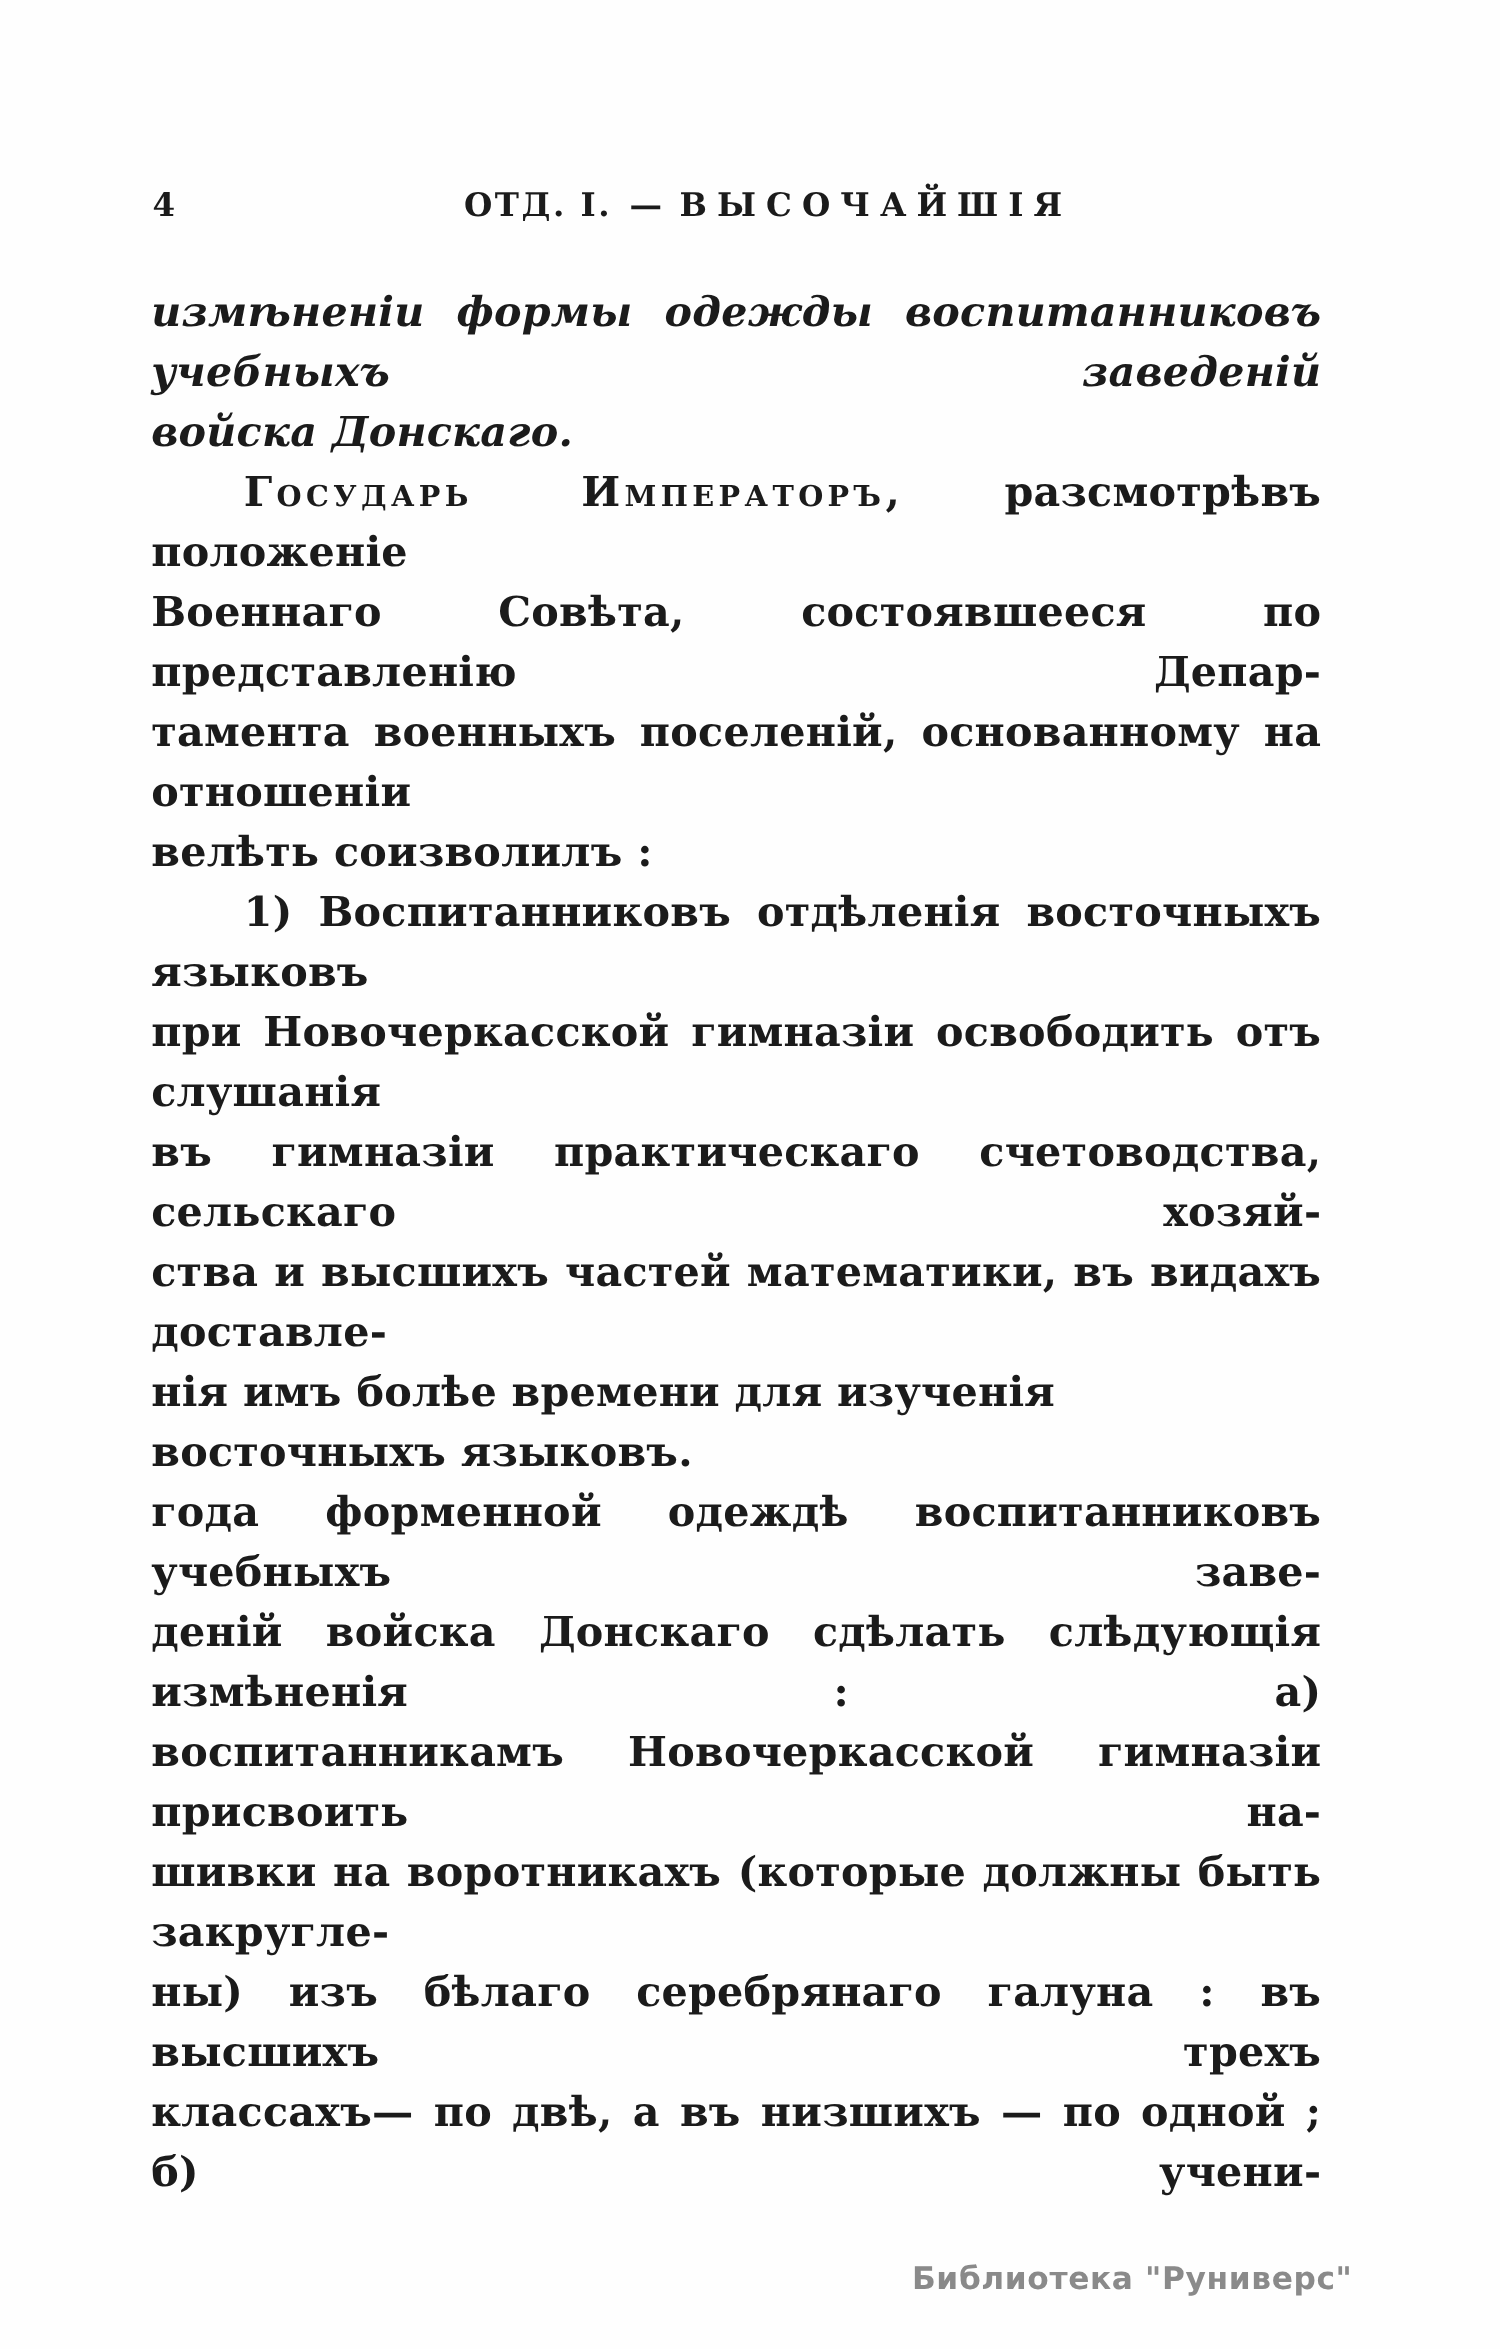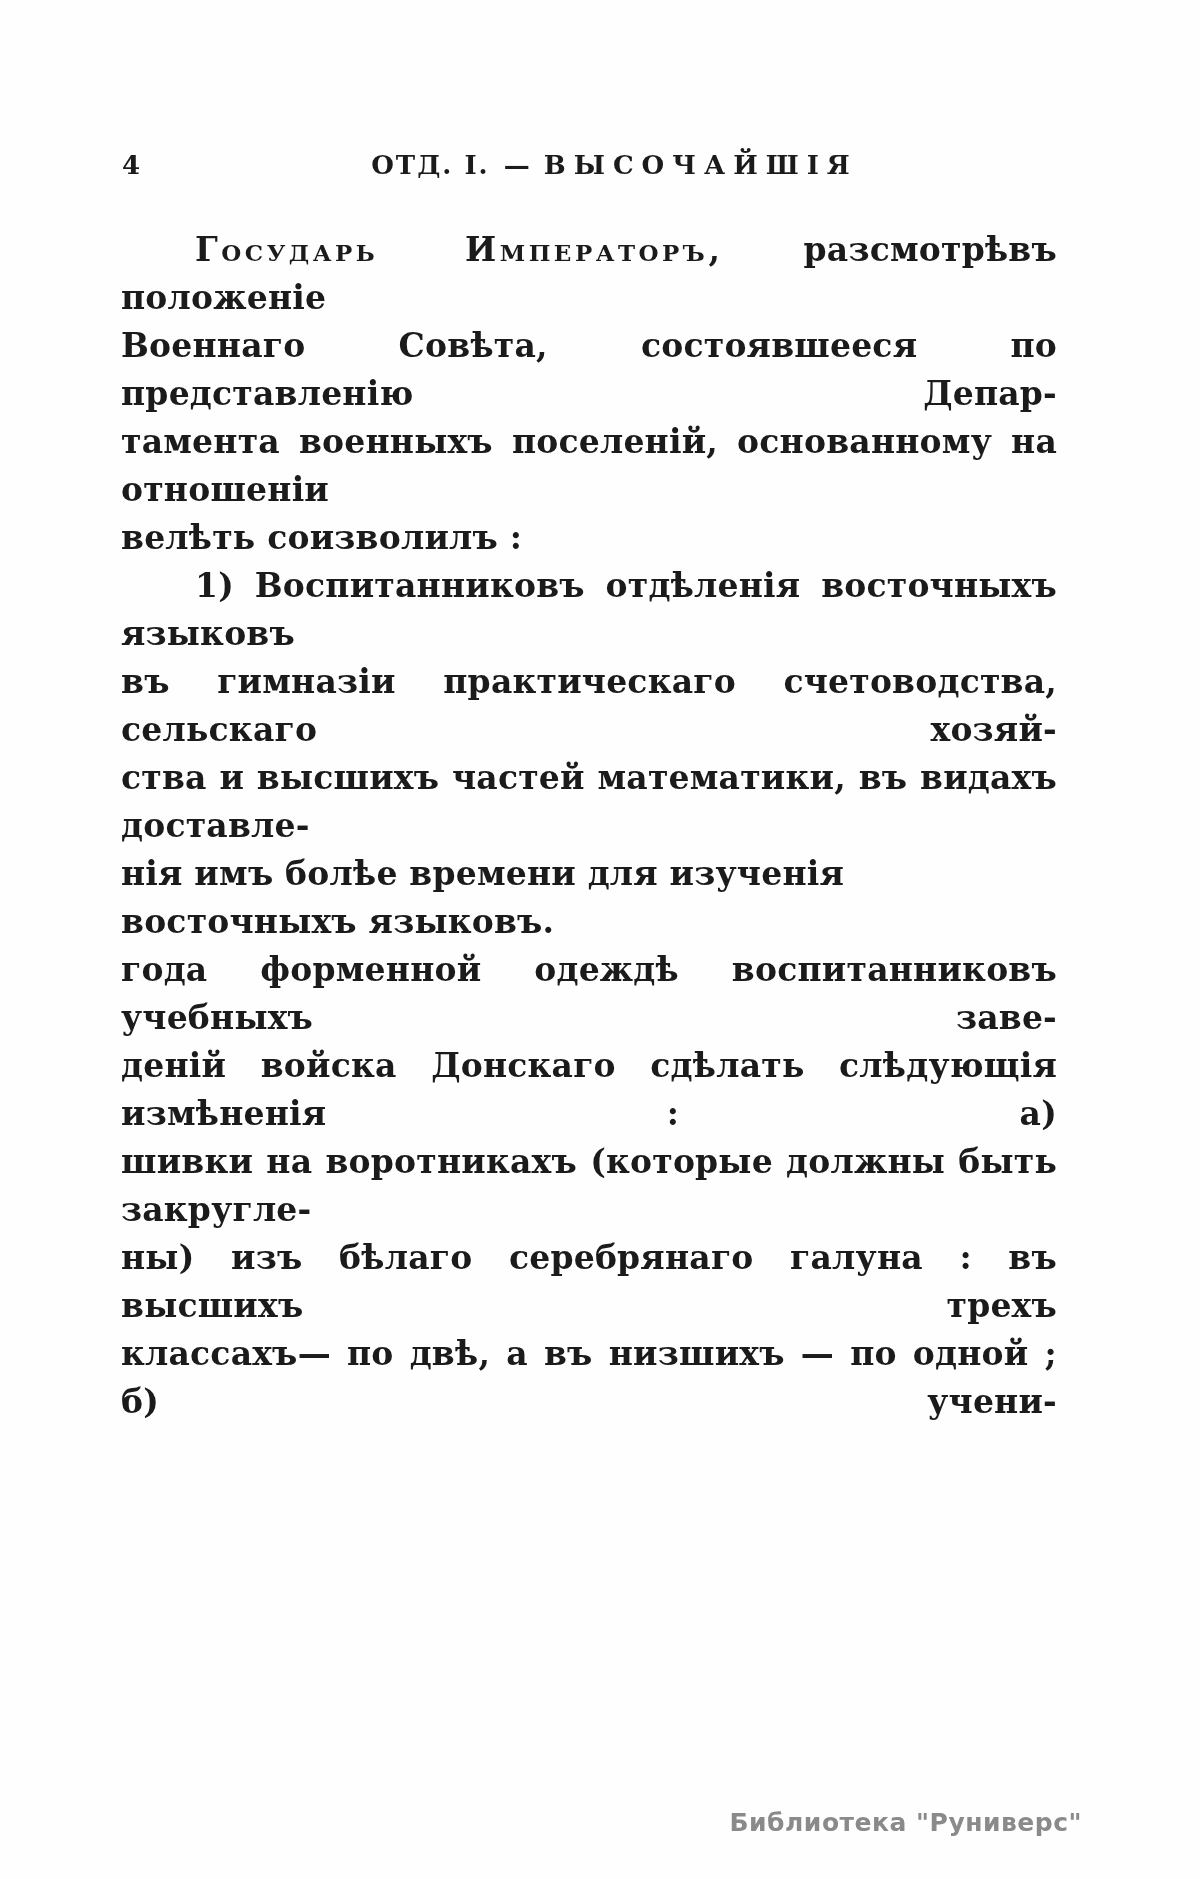--- a/index.html
+++ b/index.html
@@ -57,38 +57,44 @@
 
   <div class="running-head">
     <span class="page-num">4</span>
     <span class="head-center">
       <span class="head-section">ОТД. I.</span><span class="head-sep">—</span><span class="head-word">ВЫСОЧАЙШІЯ</span>
     </span>
   </div>
 
   <div class="text-block">
 
+    <div class="para it">
+      <div class="line jl">измѣненіи формы одежды воспитанниковъ учебныхъ заведеній</div>
+      <div class="line ll">войска Донскаго.</div>
+    </div>
 
     <div class="para">
       <div class="line jl ind"><span class="smallcaps">Государь Императоръ</span><span>, разсмотрѣвъ положеніе</span></div>
       <div class="line jl">Военнаго Совѣта, состоявшееся по представленію Депар-</div>
       <div class="line jl">тамента военныхъ поселеній, основанному на отношеніи</div>
       <div class="line ll">велѣть соизволилъ :</div>
     </div>
 
     <div class="para">
       <div class="line jl ind">1) Воспитанниковъ отдѣленія восточныхъ языковъ</div>
+      <div class="line jl">при Новочеркасской гимназіи освободить отъ слушанія</div>
       <div class="line jl">въ гимназіи практическаго счетоводства, сельскаго хозяй-</div>
       <div class="line jl">ства и высшихъ частей математики, въ видахъ доставле-</div>
       <div class="line ll">нія имъ болѣе времени для изученія восточныхъ языковъ.</div>
     </div>
 
     <div class="para">
       <div class="line jl">года форменной одеждѣ воспитанниковъ учебныхъ заве-</div>
       <div class="line jl">деній войска Донскаго сдѣлать слѣдующія измѣненія : а)</div>
+      <div class="line jl">воспитанникамъ Новочеркасской гимназіи присвоить на-</div>
       <div class="line jl">шивки на воротникахъ (которые должны быть закругле-</div>
       <div class="line jl">ны) изъ бѣлаго серебрянаго галуна : въ высшихъ трехъ</div>
       <div class="line jl">классахъ— по двѣ, а въ низшихъ — по одной ; б) учени-</div>
 
     </div>
 
   </div>
 
   <div class="watermark">Библиотека "Руниверс"</div>
 

